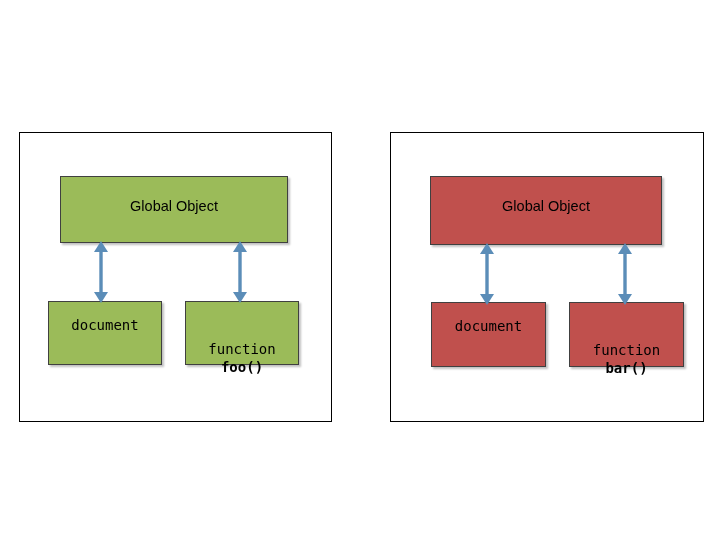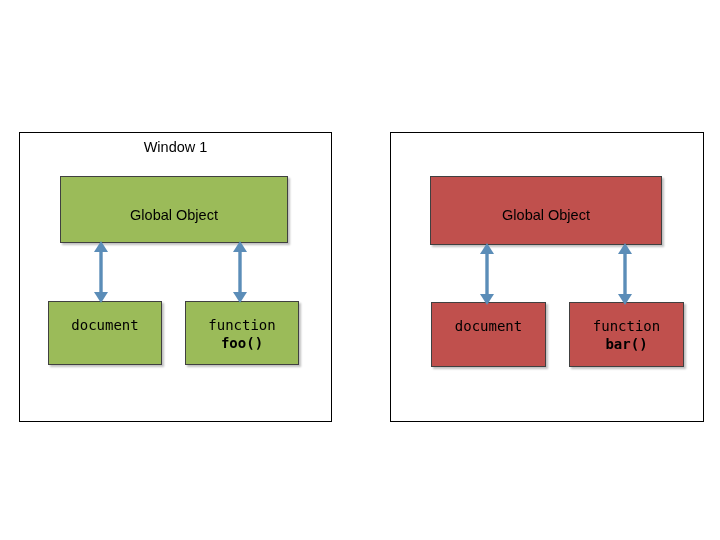--- a/index.html
+++ b/index.html
@@ -63,29 +63,30 @@
     color: #000000;
     text-align: center;
     line-height: 1.25;
   }
   .node.green { background: #9BBB59; }
   .node.red   { background: #C0504D; }
 
   .node-global {
     font-size: 14.5px;
     font-family: "Liberation Sans", sans-serif;
-    padding-top: 29px;
+    padding-top: 20px;
   }
   .node-leaf {
     font-size: 14px;
     font-family: "DejaVu Sans Mono", monospace;
     padding-top: 15px;
   }
   .node-leaf .fn-kw {
     font-family: "DejaVu Sans Mono", monospace;
+    margin-top: 24px;
   }
   .node-leaf .fn-name {
     font-family: "DejaVu Sans Mono", monospace;
     font-weight: bold;
   }
 
   
   #w1-global   { left: 60px;  top: 176px; width: 228px; height: 67px; }
   #w1-document { left: 48px;  top: 301px; width: 114px; height: 64px; }
   #w1-function { left: 185px; top: 301px; width: 114px; height: 64px; }
@@ -109,21 +110,20 @@
   }
 </style>
 </head>
 <body>
 
 <div id="slide">
 
 
   <div class="window-frame" id="window-1"></div>
 
-  <div class="window-label" id="window-1-label">Window 1</div>
 
   <div class="node green node-global" id="w1-global">
     <span>Global Object</span>
   </div>
 
   <div class="node green node-leaf" id="w1-document">
     <span>document</span>
   </div>
 
   <div class="node green node-leaf" id="w1-function">

